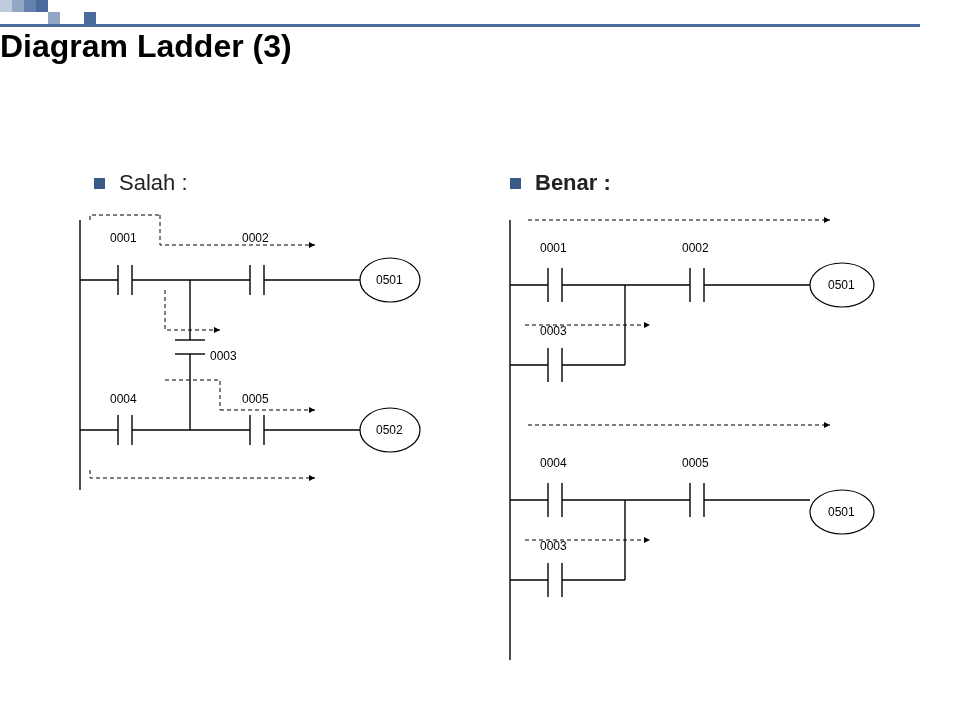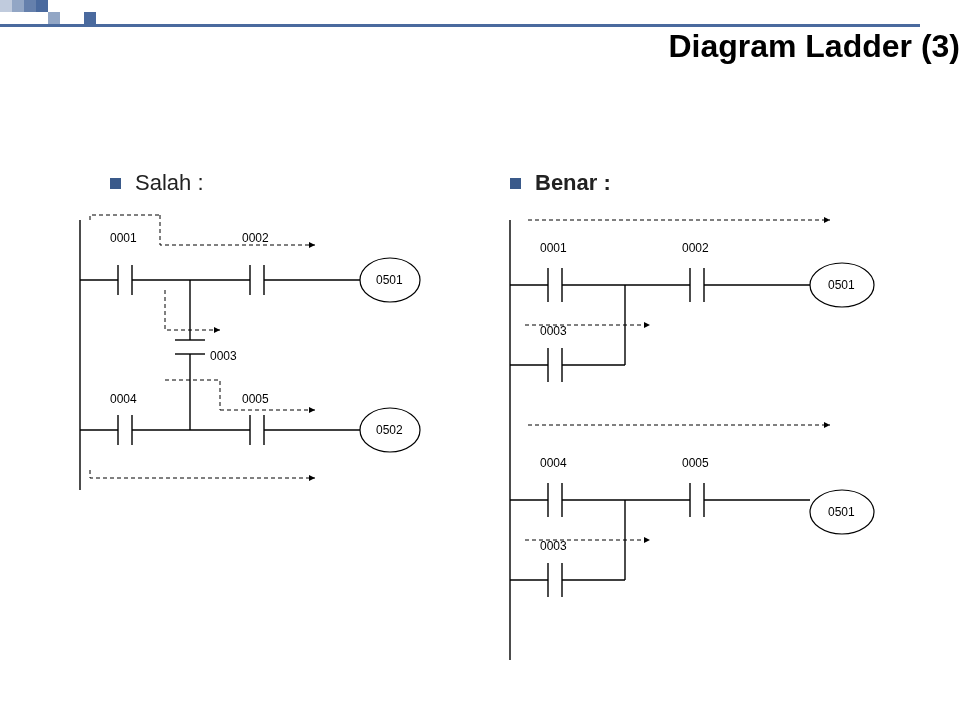--- a/index.html
+++ b/index.html
@@ -18,21 +18,21 @@
   }
   .corner-deco span {
     position: absolute;
     background: #4a6a9e;
   }
   .title {
     position: absolute;
     top: 28px;
     left: 0;
     width: 960px;
-    text-align: right;
+    text-align: left;
     font-size: 32px;
     font-weight: bold;
     color: #000;
   }
   .bullet-row {
     position: absolute;
     display: flex;
     align-items: center;
     font-size: 22px;
     color: #222;
@@ -60,21 +60,21 @@
   <span style="top:0;left:12px;width:12px;height:12px;opacity:.6"></span>
   <span style="top:0;left:24px;width:12px;height:12px;opacity:.85"></span>
   <span style="top:0;left:36px;width:12px;height:12px;"></span>
   <span style="top:12px;left:48px;width:12px;height:12px;opacity:.6"></span>
   <span style="top:12px;left:84px;width:12px;height:12px;"></span>
   <span style="top:24px;left:0;width:920px;height:3px;"></span>
 </div>
 
 <div class="title">Diagram Ladder (3)</div>
 
-<div class="bullet-row" style="top:170px;left:110px;">
+<div class="bullet-row" style="top:170px;left:94px;">
   <div class="bullet"></div>
   <span>Salah :</span>
 </div>
 <div class="bullet-row" style="top:170px;left:510px;font-weight:bold;">
   <div class="bullet"></div>
   <span>Benar :</span>
 </div>
 
 <svg class="diagram" style="top:210px;left:60px;" width="400" height="320" viewBox="0 0 400 320">
   <defs>

